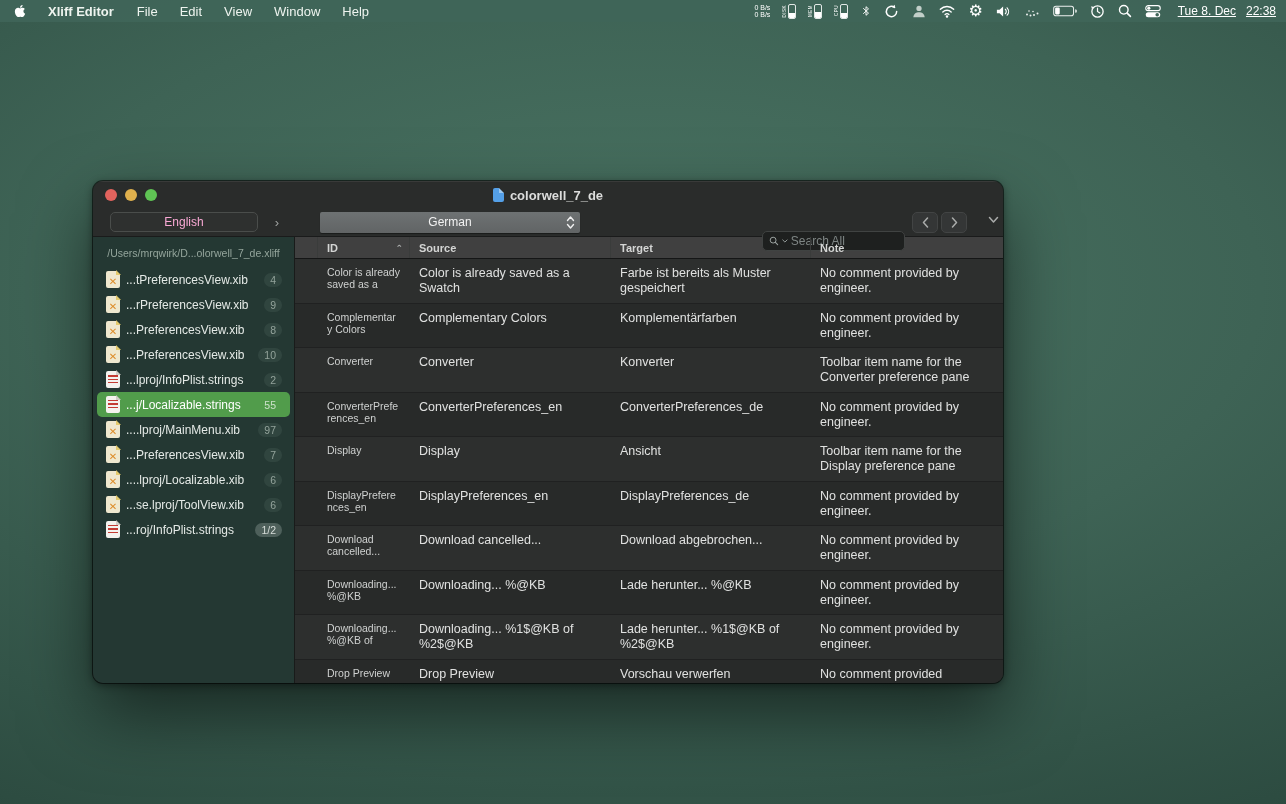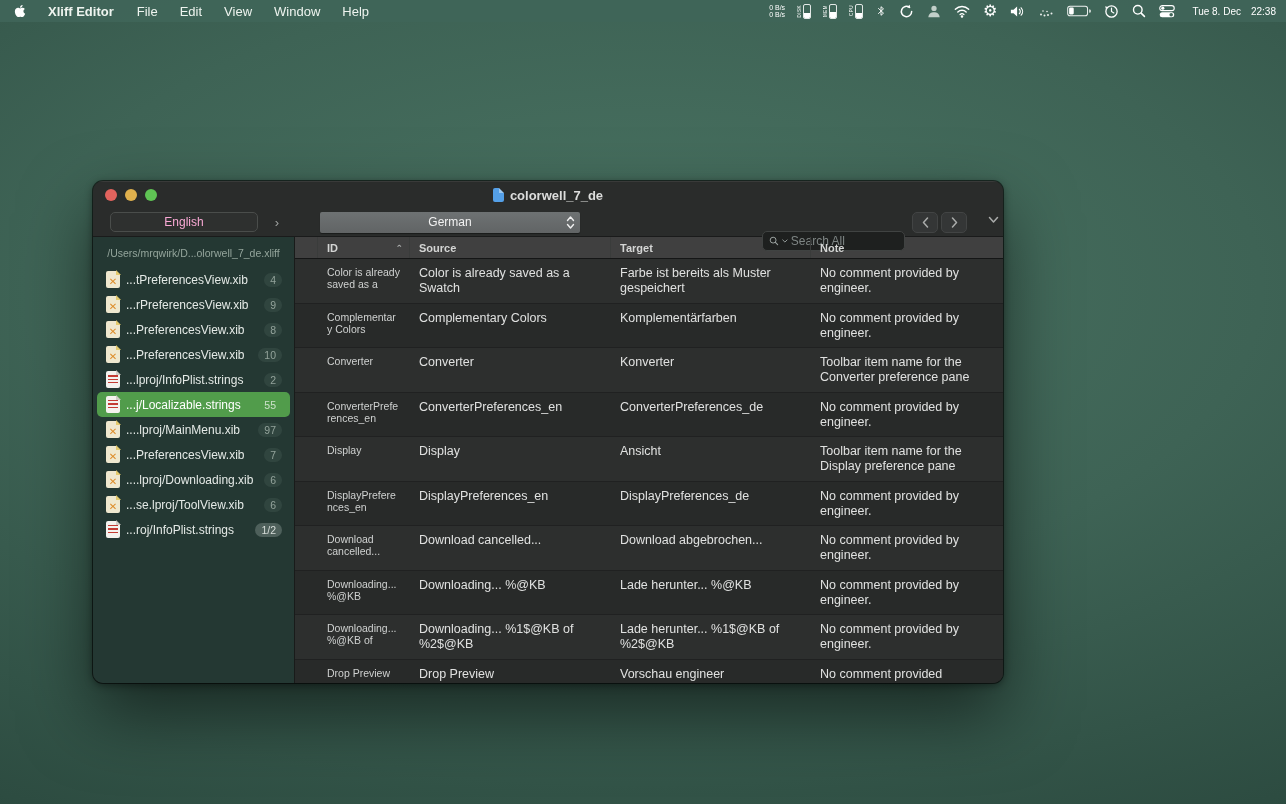--- a/index.html
+++ b/index.html
@@ -22,21 +22,21 @@
   .menu-item { padding:0 11px; }
   .mb-right { margin-left:auto; display:flex; align-items:center; gap:13px; padding-right:10px; }
   .net-speed { display:flex; flex-direction:column; justify-content:center; line-height:7px; font-size:7px; color:#fff; text-align:left; }
   .meter { display:flex; align-items:center; gap:1px; }
   .meter-label { writing-mode:vertical-rl; transform:rotate(180deg); font-size:4.5px; letter-spacing:.5px; color:#fff; line-height:4px; }
   .meter-bar { width:8px; height:15px; border:1px solid rgba(255,255,255,.85); border-radius:2px; position:relative; overflow:hidden; }
   .meter-fill { position:absolute; left:0; right:0; bottom:0; background:#fff; }
   .mb-icon { display:flex; align-items:center; justify-content:center; }
   .mb-icon svg { display:block; }
   .gear-glyph { font-size:16px; line-height:16px; color:#fff; }
-  .clock { font-size:10px; color:#fff; display:flex; gap:10px; padding-left:4px; }
+  .clock { font-size:12px; color:#fff; display:flex; gap:10px; padding-left:4px;text-decoration:underline; }
 
   
   .window {
     position:absolute; left:93px; top:181px; width:910px; height:502px;
     border-radius:10px; background:#272928;
     box-shadow:0 30px 70px rgba(0,0,0,.55), 0 2px 8px rgba(0,0,0,.45), 0 0 0 1px rgba(0,0,0,.55);
     overflow:hidden; display:flex; flex-direction:column;
   }
   .titlebar {
     height:27px; background:#2a2c2b; border-top:1px solid rgba(255,255,255,.07);
@@ -385,21 +385,21 @@
               <span class="doc-mark">✕</span>
             </span>
     <span class="sb-label">...PreferencesView.xib</span>
     <span class="badge">7</span>
   </div>
 
   <div class="sb-item">
     <span class="doc-icon xib">
               <span class="doc-mark">✕</span>
             </span>
-    <span class="sb-label">....lproj/Downloading.xib</span>
+    <span class="sb-label">....lproj/Localizable.xib</span>
     <span class="badge">6</span>
   </div>
 
   <div class="sb-item">
     <span class="doc-icon xib">
               <span class="doc-mark">✕</span>
             </span>
     <span class="sb-label">...se.lproj/ToolView.xib</span>
     <span class="badge">6</span>
   </div>
@@ -501,19 +501,19 @@
     <div class="td idc">Downloading... %@KB of</div>
     <div class="td">Downloading... %1$@KB of %2$@KB</div>
     <div class="td">Lade herunter... %1$@KB of %2$@KB</div>
     <div class="td">No comment provided by engineer.</div>
   </div>
 
   <div class="trow even">
     <div class="td"></div>
     <div class="td idc">Drop Preview</div>
     <div class="td">Drop Preview</div>
-    <div class="td">Vorschau engineer</div>
+    <div class="td">Vorschau verwerfen</div>
     <div class="td">No comment provided</div>
   </div>
 </div>
     </div>
   </div>
 </div>
 
 </body></html>

